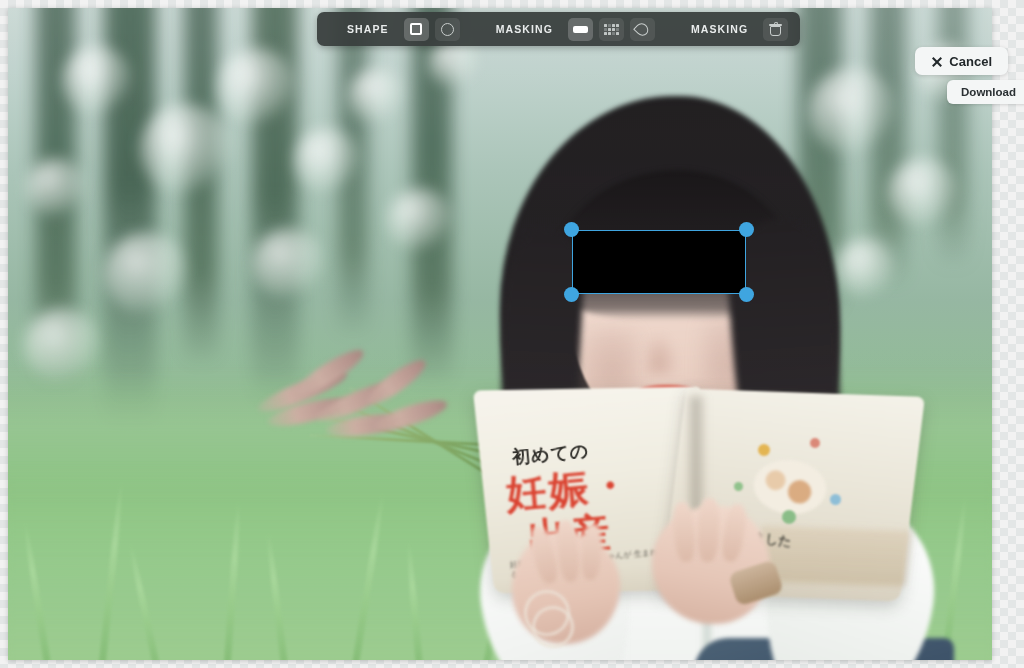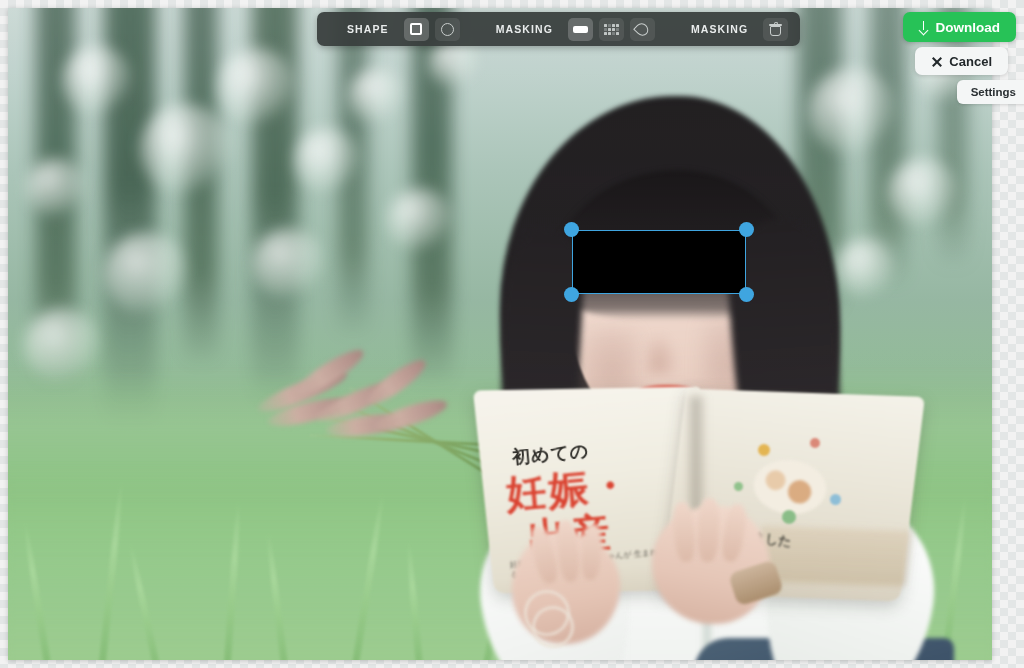--- a/index.html
+++ b/index.html
@@ -774,27 +774,23 @@
       <button class="tb-btn">
         <span class="ic-trash">
           <span class="hand"></span>
             <span class="lid"></span>
             <span class="body"></span>
         </span>
       </button>
     </div>
   </div>
 
-  <button id="download-btn">
-    <span class="arrow-down"></span>
-    <span>Download</span>
-  </button>
 
   <button id="cancel-btn">
     <span class="x-icon"></span>
     <span>Cancel</span>
   </button>
 
   <button id="settings-btn">
-    <span>Settings</span>
+    <span>Download</span>
   </button>
 
 </div>
 
 </body></html>

